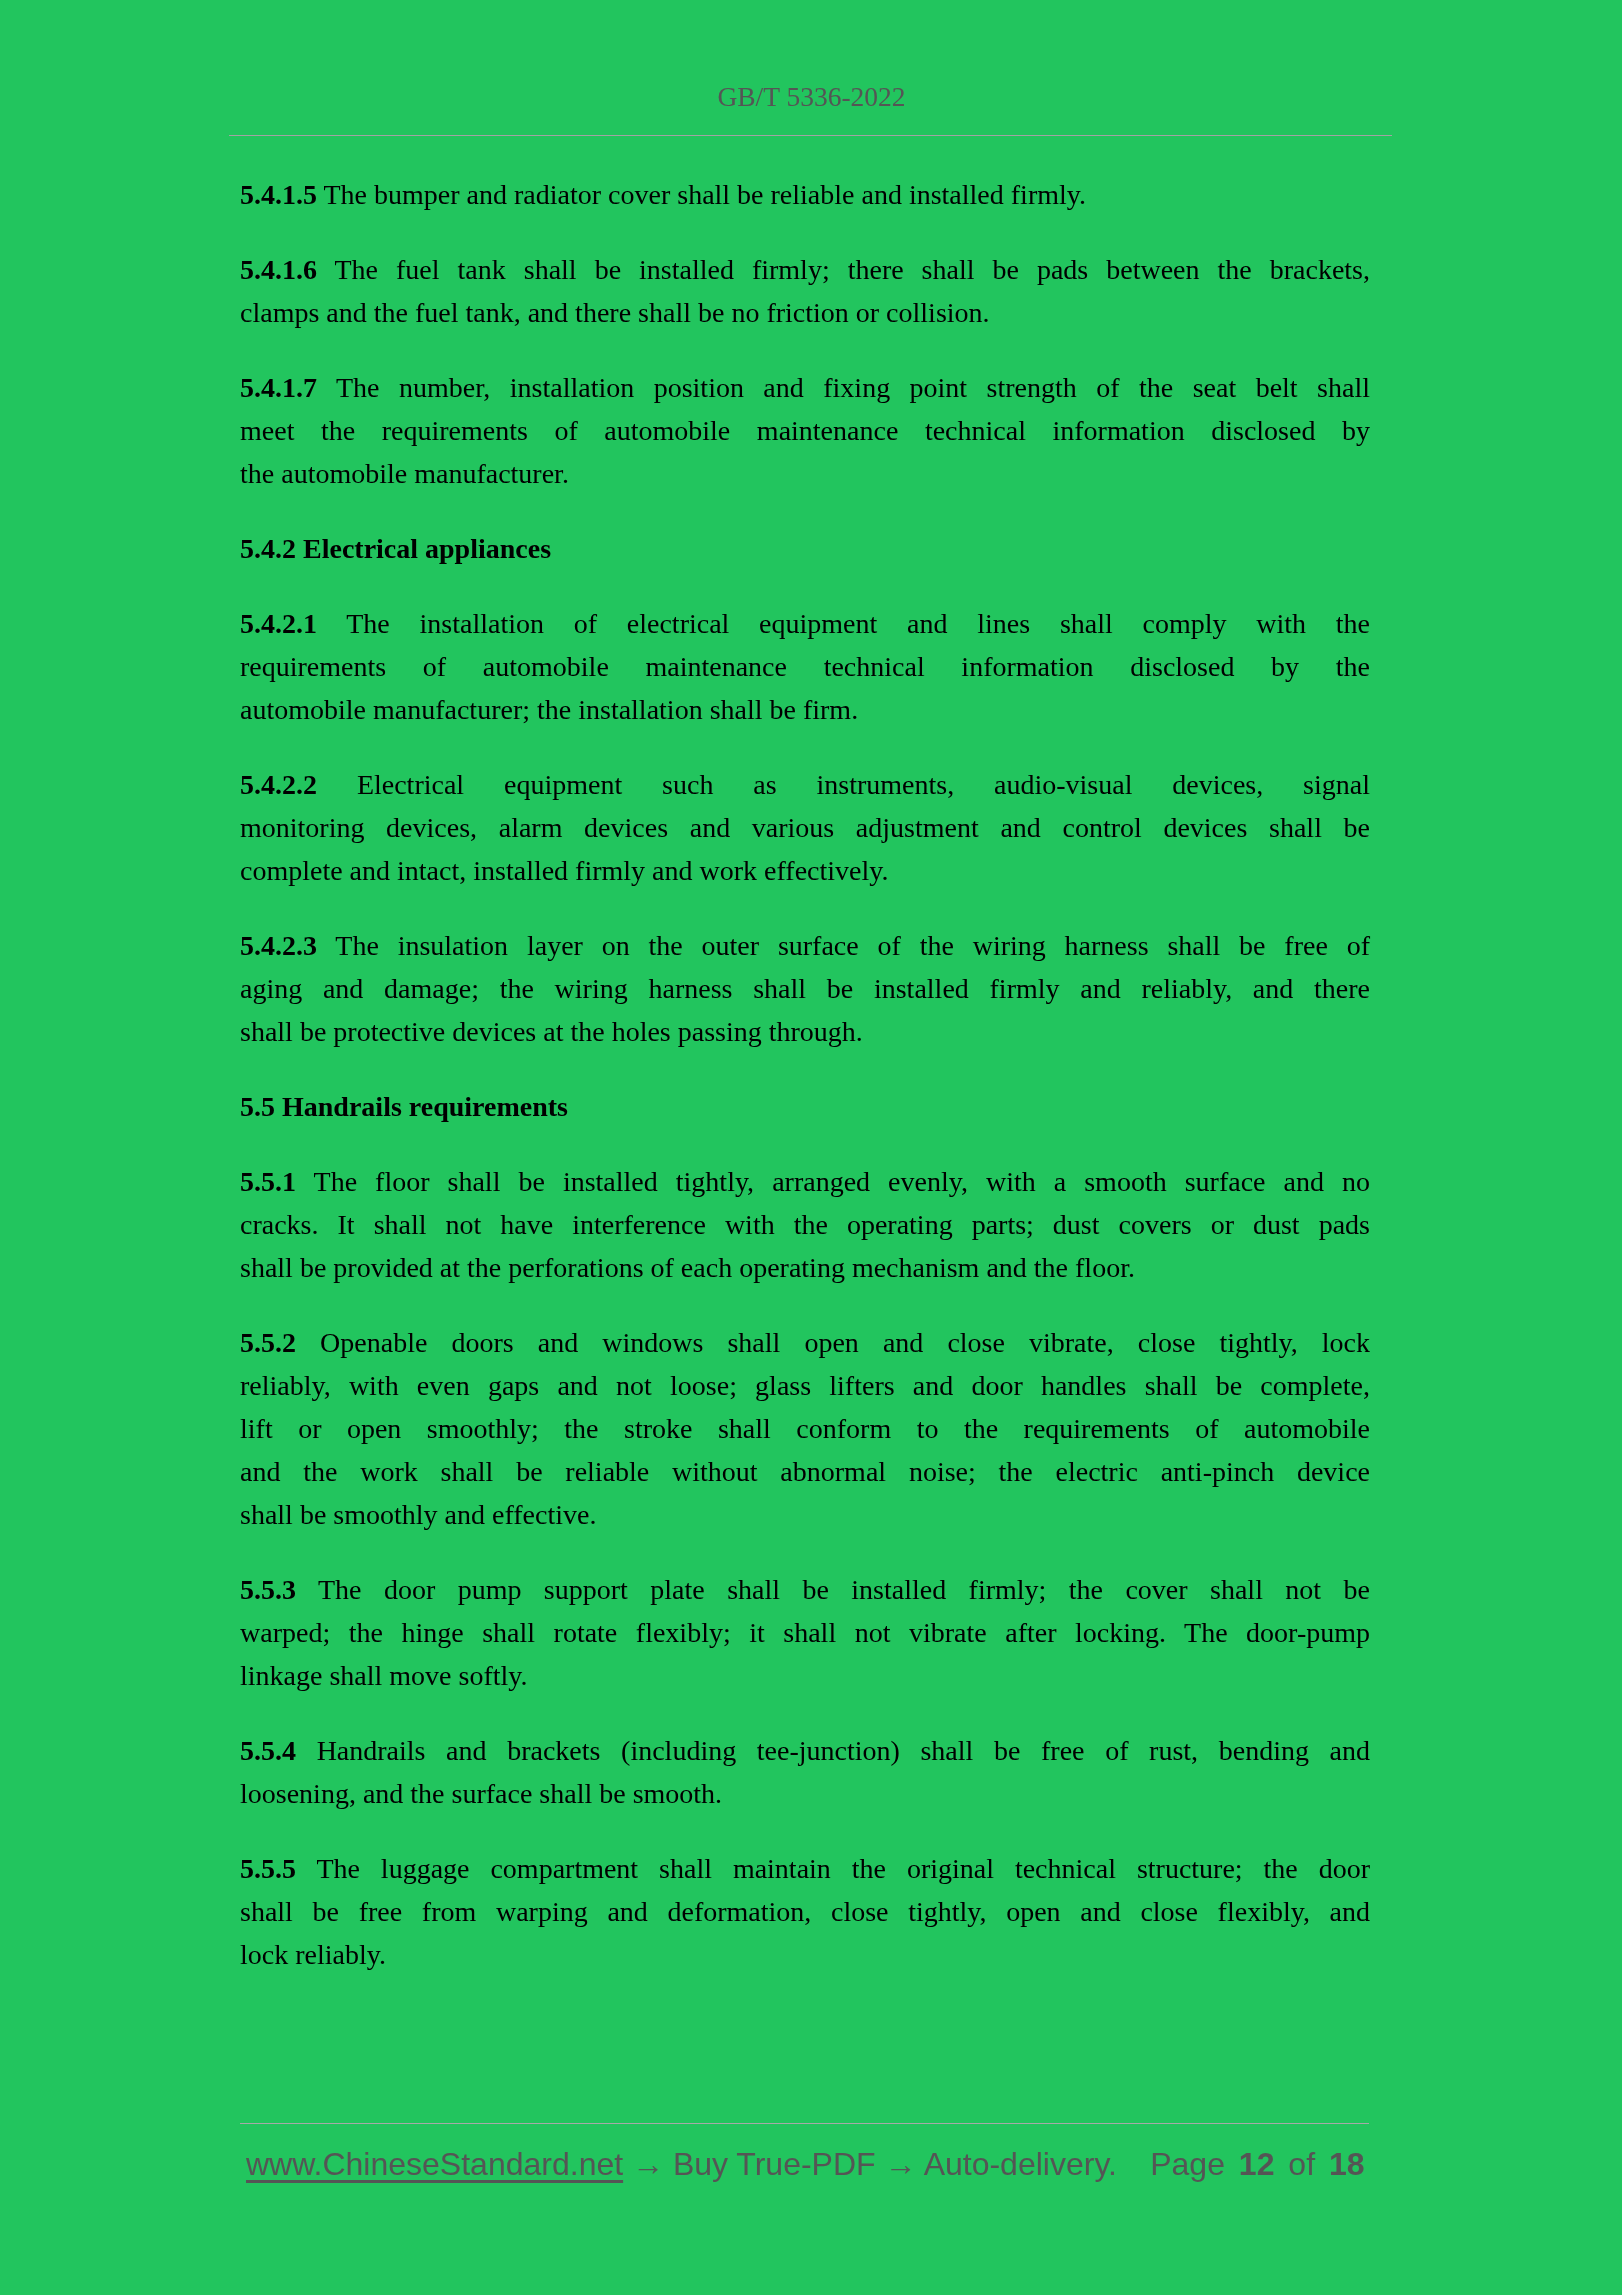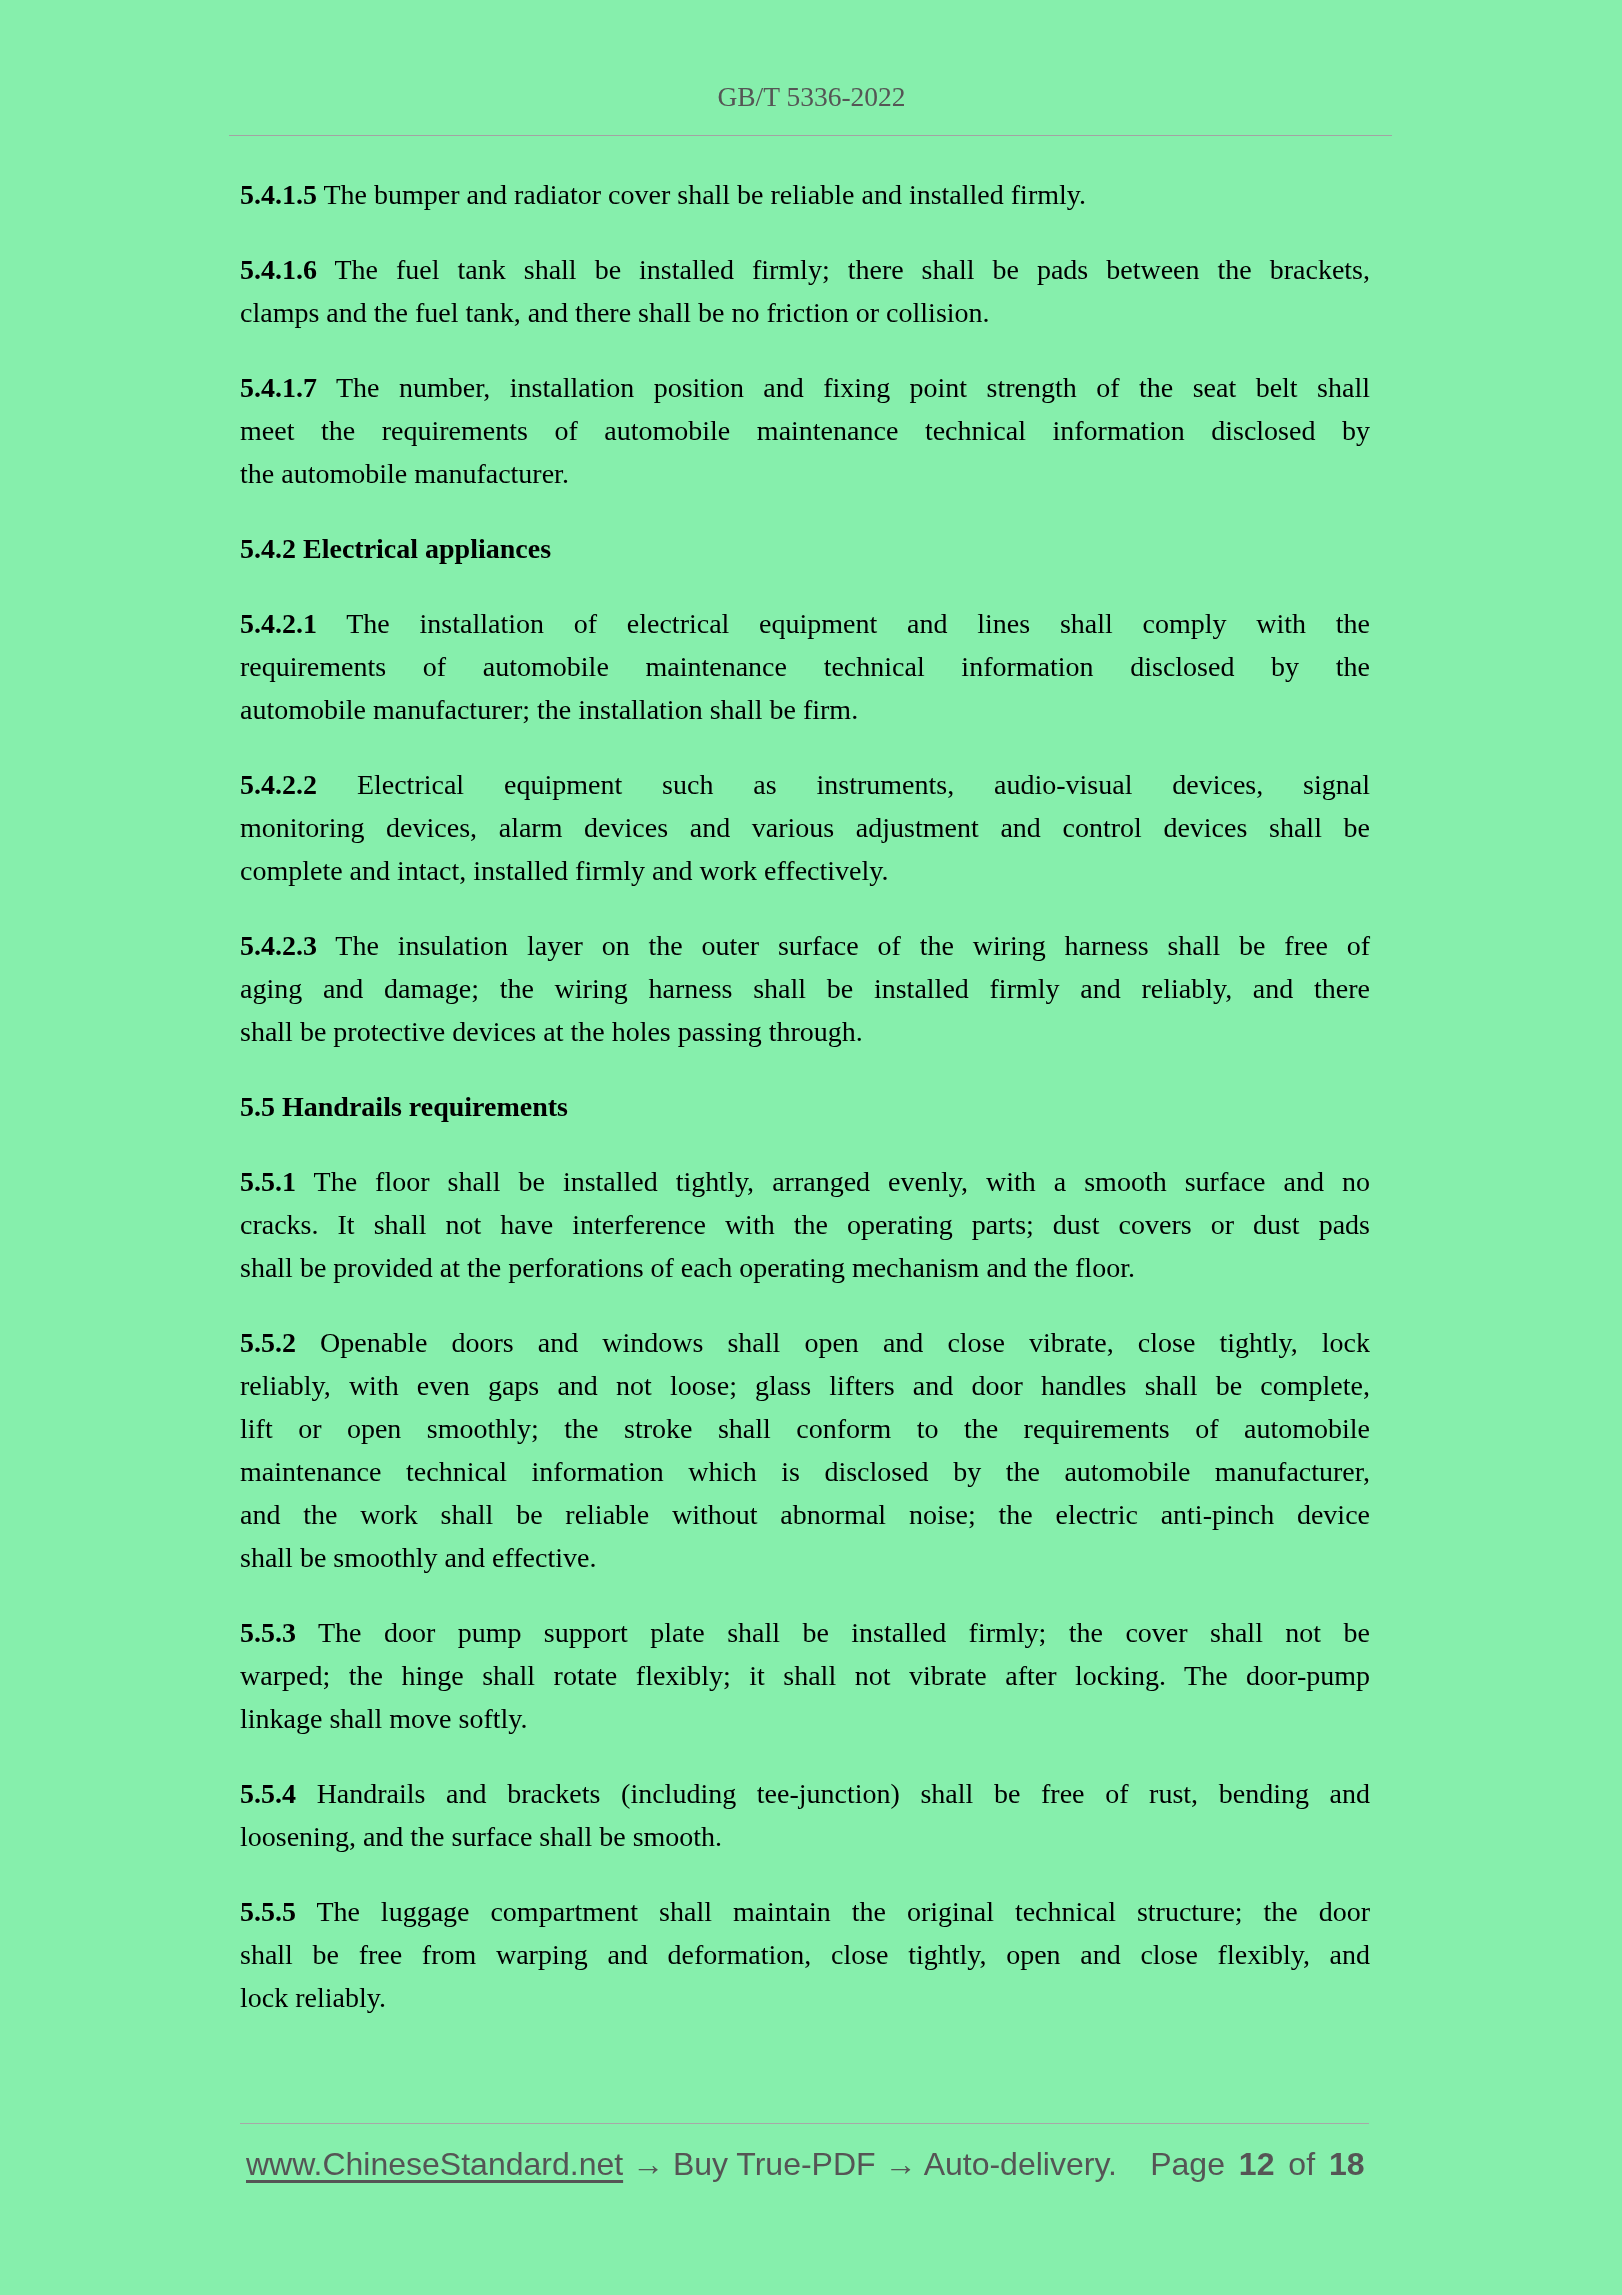--- a/index.html
+++ b/index.html
@@ -1,17 +1,17 @@
 <!DOCTYPE html>
 <html style="font-size:13.3px"><head>
 <meta charset="utf-8">
 <style>
   html, body { margin: 0; padding: 0; background: #ffffff; }
   body { width: 1623px; height: 2295px; position: relative; overflow: hidden; }
-  .page { position: absolute; left: 0; top: 0; width: 1623px; height: 2295px; background: #86efac; }
+  .page { position: absolute; left: 0; top: 0; width: 1623px; height: 2295px; background: #22c55e; }
 
   .running-header {
     position: absolute; left: 0; width: 1623px; top: 80px;
     text-align: center;
     font-family: "Liberation Serif", serif; font-size: 27.5px; line-height: 33px;
     color: #555555;
   }
   .header-rule {
     position: absolute; left: 229px; width: 1163px; top: 135px; height: 0;
     border-top: 1.7px solid #a3a3a3;
@@ -88,21 +88,20 @@
       </div>
       <div class="para">
         <span class="line"><span class="clause-num">5.5.1</span> <span>The floor shall be installed tightly, arranged evenly, with a smooth surface and no</span></span>
         <span class="line"><span>cracks. It shall not have interference with the operating parts; dust covers or dust pads</span></span>
         <span class="line last"><span>shall be provided at the perforations of each operating mechanism and the floor.</span></span>
       </div>
       <div class="para">
         <span class="line"><span class="clause-num">5.5.2</span> <span>Openable doors and windows shall open and close vibrate, close tightly, lock</span></span>
         <span class="line"><span>reliably, with even gaps and not loose; glass lifters and door handles shall be complete,</span></span>
         <span class="line"><span>lift or open smoothly; the stroke shall conform to the requirements of automobile</span></span>
-        <span class="line"><span>maintenance technical information which is disclosed by the automobile manufacturer,</span></span>
         <span class="line"><span>and the work shall be reliable without abnormal noise; the electric anti-pinch device</span></span>
         <span class="line last"><span>shall be smoothly and effective.</span></span>
       </div>
       <div class="para">
         <span class="line"><span class="clause-num">5.5.3</span> <span>The door pump support plate shall be installed firmly; the cover shall not be</span></span>
         <span class="line"><span>warped; the hinge shall rotate flexibly; it shall not vibrate after locking. The door-pump</span></span>
         <span class="line last"><span>linkage shall move softly.</span></span>
       </div>
       <div class="para">
         <span class="line"><span class="clause-num">5.5.4</span> <span>Handrails and brackets (including tee-junction) shall be free of rust, bending and</span></span>

